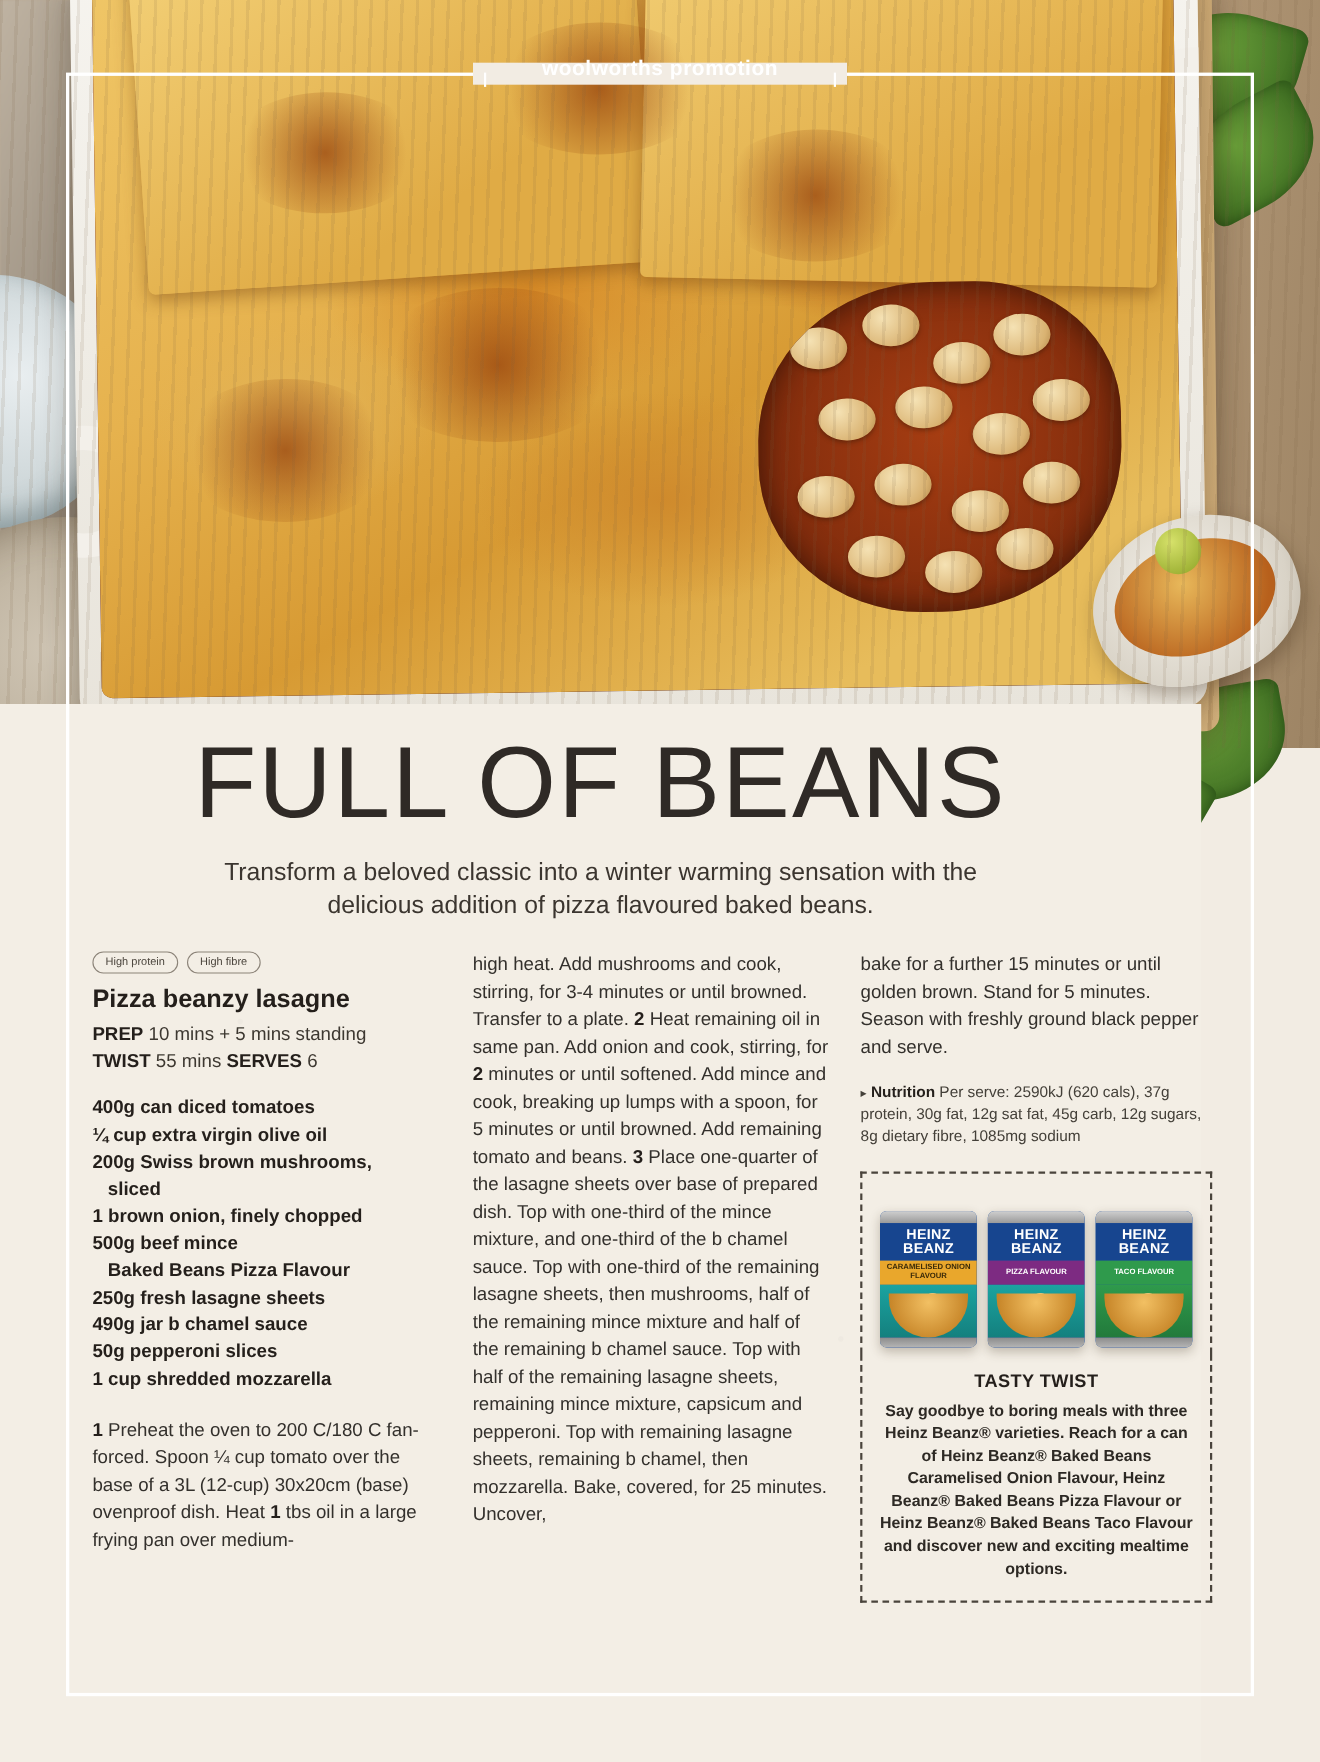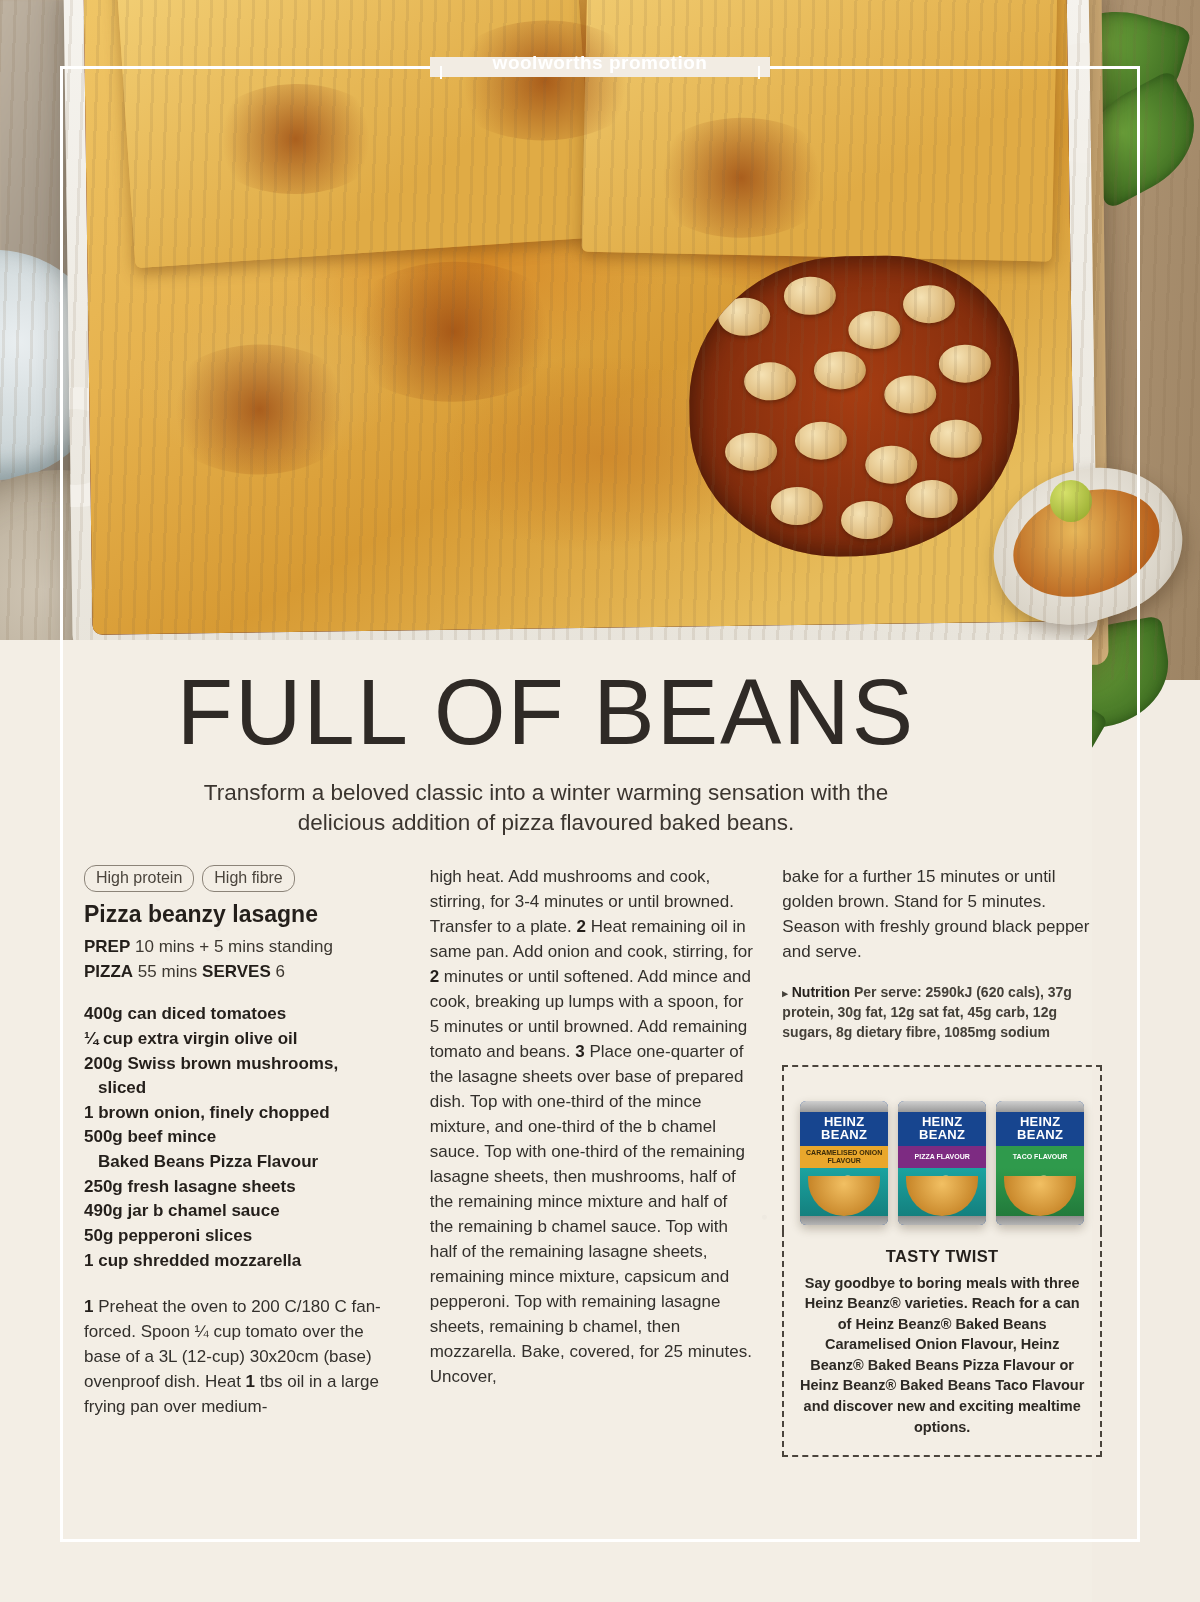--- a/index.html
+++ b/index.html
@@ -199,41 +199,41 @@
     position:absolute; left: 84px; top: 225px; width: 1018px;
     display:flex; gap: 28px;
   }
   .col { width: 318px; }
   .col-mid { width: 325px; }
   .col-right { width: 320px; }
 
   .badges { display:flex; gap: 8px; margin-bottom: 9px; }
   .badge {
     border: 1px solid #8b8378; border-radius: 12px;
-    font-size: 16px; padding: 3px 11px 4px; color:#4a443c; background: transparent; text-align: right;
+    font-size: 10px; padding: 3px 11px 4px; color:#4a443c; background: transparent; text-align: right;
   }
   .recipe-title {
     font-size: 23px; font-weight: bold; color: #241f1b; margin-bottom: 7px;
   }
   .meta { font-size: 17px; color:#3d3831; line-height: 1.45; }
   .meta b { color:#241f1b; }
 
   .ingredients {
     margin-top: 18px; font-size: 17px; font-weight: bold; color:#241f1b; line-height: 1.45;
   }
   .ingredients li { list-style:none; }
   .ingredients li.indent { padding-left: 14px; }
 
   .method { font-size: 17px; color:#33302c; line-height: 1.47; }
   .method .step { font-weight: bold; color:#241f1b; }
   .col .method { margin-top: 22px; }
   .col-mid .method, .col-right .method { margin-top: 0; }
 
   .nutrition {
-    margin-top: 18px; font-size: 14px; line-height: 1.42; color:#444039;font-weight:bold;
+    margin-top: 18px; font-size: 14px; line-height: 1.42; color:#444039;
   }
   .nutrition b { color:#241f1b; }
   .nutrition .tri { font-size: 11px; }
 
   
   .cans {
     margin-top: 22px; display:flex; justify-content:center; gap: 10px;
   }
   .can {
     width: 88px; height: 124px; border-radius: 6px;
@@ -366,21 +366,21 @@
         <div class="badges">
           <span class="badge">High protein</span>
           <span class="badge">High fibre</span>
         </div>
 
         <div class="recipe-title">Pizza beanzy lasagne</div>
 
         <div class="meta">
           <div><b>PREP</b>
             <span>10 mins + 5 mins standing</span></div>
-          <div><b>PIZZA</b>
+          <div><b>TWIST</b>
             <span>55 mins</span>
             <b>SERVES</b>
             <span>6</span></div>
         </div>
 
         <ul class="ingredients">
           <li>400g can diced tomatoes</li>
           <li>¼ cup extra virgin olive oil</li>
           <li>200g Swiss brown mushrooms,</li>
           <li class="indent">sliced</li>

